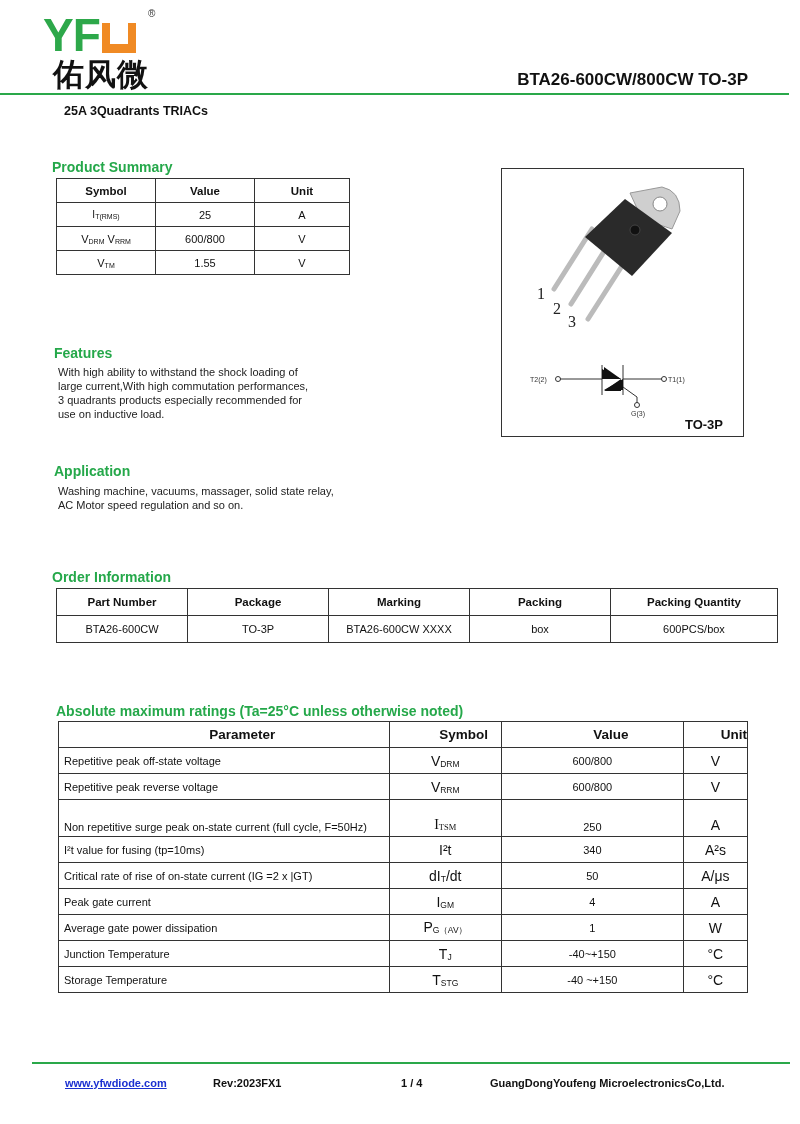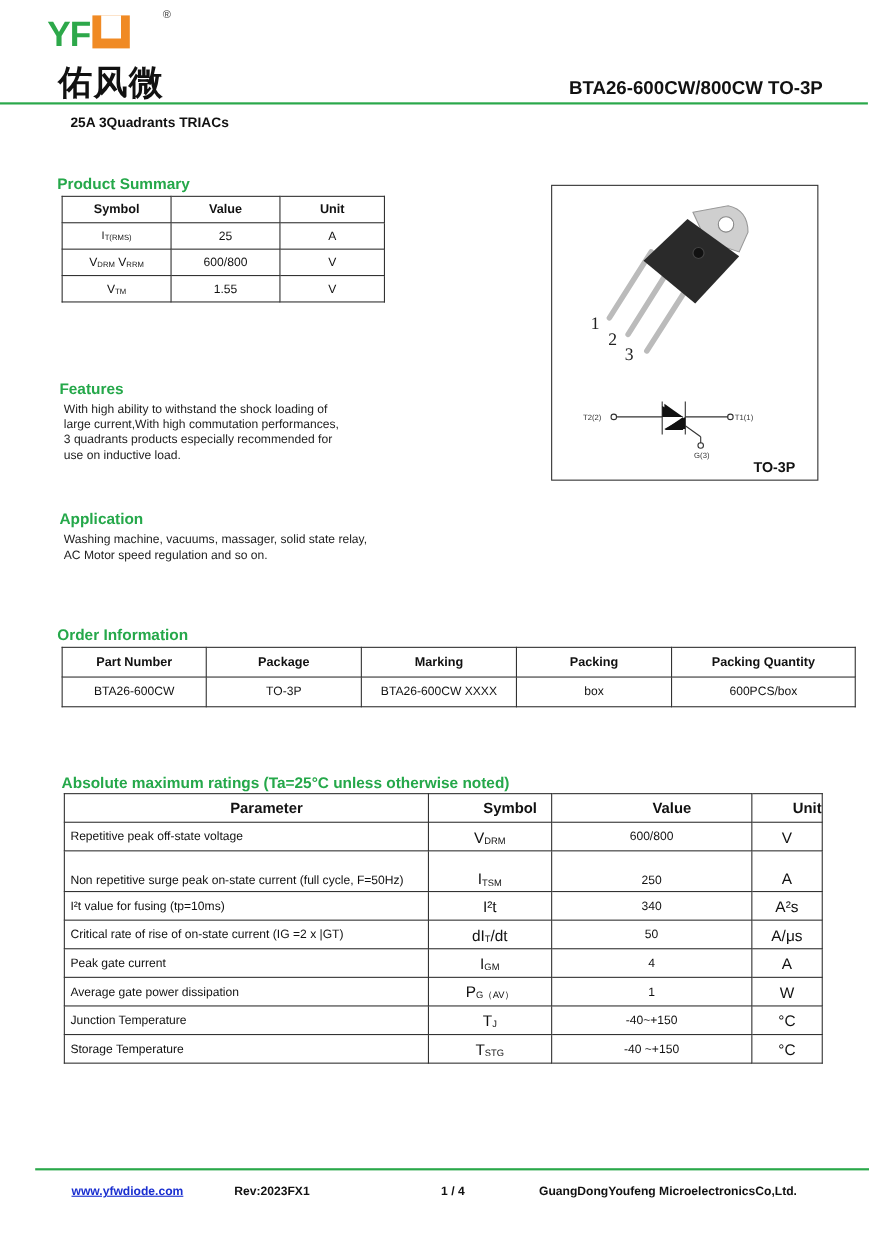--- a/index.html
+++ b/index.html
@@ -1,20 +1,20 @@
 <!DOCTYPE html>
 <html><head>
 <meta charset="utf-8">
 <style>
   html, body { margin: 0; padding: 0; background: #fff; }
   body { width: 800px; height: 1124px; position: relative; overflow: hidden; font-family: "Liberation Sans", sans-serif; color: #111; }
   .abs { position: absolute; }
 
   
-  .logo-latin { left: 43px; top: 12px; font-size: 32px; font-weight: 900; letter-spacing: -1px; line-height: 1; font-family: "Liberation Sans", sans-serif; }
+  .logo-latin { left: 43px; top: 12px; font-size: 46px; font-weight: 900; letter-spacing: -1px; line-height: 1; font-family: "Liberation Sans", sans-serif; }
   .logo-latin .yf { color: #2da84a; }
   .logo-latin .w { display: inline-block; position: relative; width: 34px; height: 30px; top: 2px; margin-left: 2px; }
   .logo-latin .w::before { content: ""; position: absolute; left: 0; top: 0; width: 34px; height: 30px; background: #f08a24; }
   .logo-latin .w::after { content: ""; position: absolute; left: 8px; top: 0; width: 18px; height: 21px; background: #fff; border-left: 0; }
   .logo-reg { left: 148px; top: 8px; font-size: 10px; color: #333; }
   .logo-cjk { left: 53px; top: 54px; font-size: 31px; font-weight: bold; color: #111; font-family: "DejaVu Sans", sans-serif; letter-spacing: 1px; text-align: right; }
 
   .doc-title { right: 52px; top: 70px; font-size: 17px; font-weight: bold; }
   .rule-top { left: 0; top: 93px; width: 789px; height: 2px; background: #2aa84a; }
   .subtitle { left: 64px; top: 104px; font-size: 12.5px; font-weight: bold; }
@@ -175,23 +175,29 @@
       <th>Unit</th>
     </tr>
   </thead>
   <tbody id="ratings-body">
       <tr>
         <td class="param">Repetitive peak off-state voltage</td>
         <td class="sym"><span>V</span><sub>DRM</sub><span></span></td>
         <td>600/800</td>
         <td class="unit">V</td>
       </tr>
+      <tr>
+        <td class="param">Repetitive peak reverse voltage</td>
+        <td class="sym"><span>V</span><sub>RRM</sub><span></span></td>
+        <td>600/800</td>
+        <td class="unit">V</td>
+      </tr>
       <tr style="height: 37px;">
         <td class="param" style="vertical-align: bottom; padding-bottom: 3px;">Non repetitive surge peak on-state current (full cycle, F=50Hz)</td>
-        <td class="sym" style="vertical-align: bottom; padding-bottom: 3px;"><span>I</span><sub>TSM</sub><span></span></td>
+        <td class="sym" style="vertical-align: bottom; padding-bottom: 3px; font-family: Liberation Serif, serif;"><span>I</span><sub>TSM</sub><span></span></td>
         <td style="vertical-align: bottom; padding-bottom: 3px;">250</td>
         <td class="unit" style="vertical-align: bottom; padding-bottom: 3px;">A</td>
       </tr>
       <tr>
         <td class="param">I²t value for fusing (tp=10ms)</td>
         <td class="sym"><span>I²t</span><sub></sub><span></span></td>
         <td>340</td>
         <td class="unit">A²s</td>
       </tr>
       <tr>

